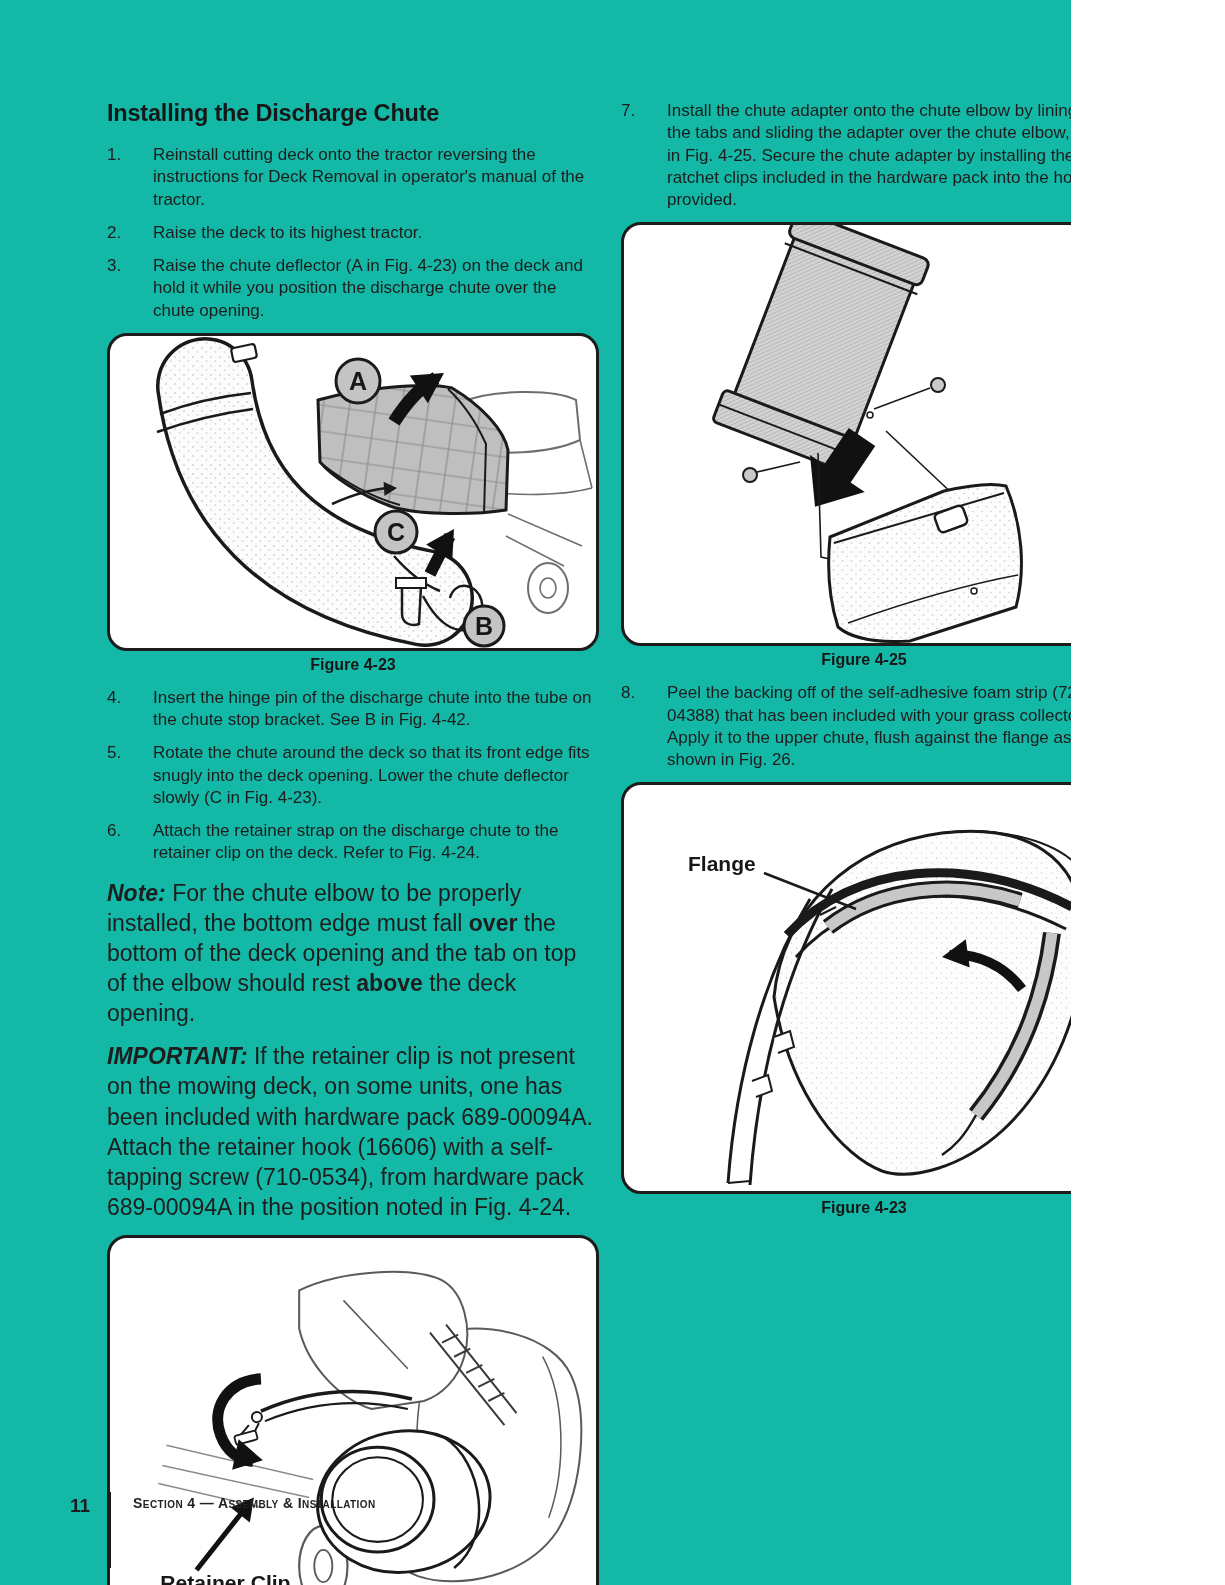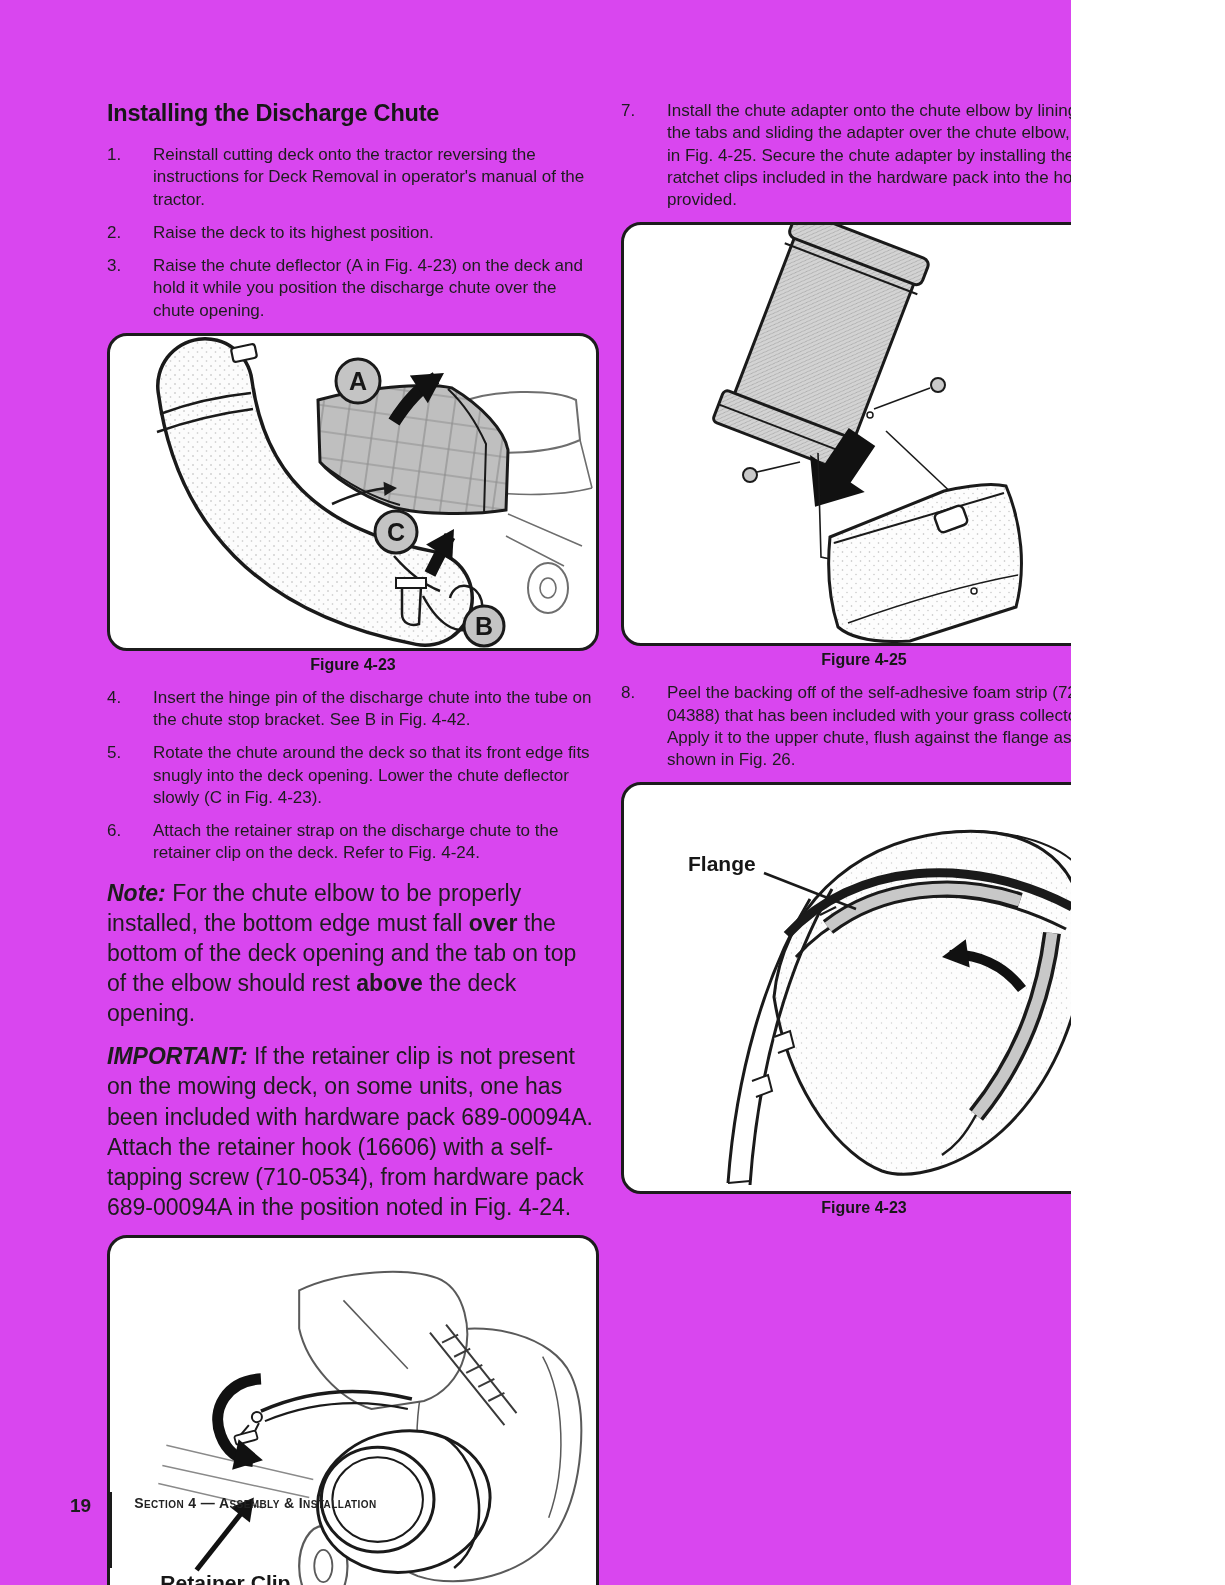--- a/index.html
+++ b/index.html
@@ -1,17 +1,17 @@
 <!DOCTYPE html>
 <html><head>
 <meta charset="utf-8">
 <style>
   html,body{margin:0;padding:0;background:#ffffff;}
   .page{
-    position:relative;width:1071px;height:1585px;background:#d946ef;
+    position:relative;width:1071px;height:1585px;background:#14b8a6;
     font-family:"Liberation Sans",sans-serif;color:#1d1d1d;overflow:hidden;
   }
   .col{position:absolute;top:100px;}
   .col-left{left:107px;width:492px;}
   .col-right{left:621px;width:486px;}
   .title{font-size:23.5px;font-weight:700;margin:0 0 17px 0;letter-spacing:-0.2px;color:#171717;}
   .step{display:flex;margin:0 0 11px 0;font-size:17px;line-height:1.31;}
   .step-num{flex:0 0 46px;}
   .step-text{flex:1;}
   .para{font-size:23px;line-height:1.31;margin:13px 0;}
@@ -36,21 +36,21 @@
   <div class="col col-left">
 
     <h1 class="title">Installing the Discharge Chute</h1>
 
     <div class="step">
       <span class="step-num">1.</span>
       <span class="step-text">Reinstall cutting deck onto the tractor reversing the instructions for Deck Removal in operator's manual of the tractor.</span>
     </div>
     <div class="step">
       <span class="step-num">2.</span>
-      <span class="step-text">Raise the deck to its highest position.</span>
+      <span class="step-text">Raise the deck to its highest tractor.</span>
     </div>
     <div class="step">
       <span class="step-num">3.</span>
       <span class="step-text">Raise the chute deflector (A in Fig. 4-23) on the deck and hold it while you position the discharge chute over the chute opening.</span>
     </div>
 
     <div class="figure">
       <svg viewBox="0 0 486 312" height="312">
         <defs>
           <pattern id="st23" width="9" height="9" patternUnits="userSpaceOnUse">
@@ -304,18 +304,18 @@
           <text class="svg-callout" x="64" y="86">Flange</text>
           <path d="M140,88 L232,124" stroke="#1a1a1a" stroke-width="2.5" fill="none"></path>
         </g>
       </svg>
     </div>
     <div class="fig-caption">Figure 4-23</div>
 
   </div>
 
   <div class="footer">
-    <span class="footer-page">19</span>
+    <span class="footer-page">11</span>
     <span class="footer-bar"></span>
     <span class="footer-section">Section 4 — Assembly &amp; Installation</span>
   </div>
 
 </div>
 
 </body></html>

